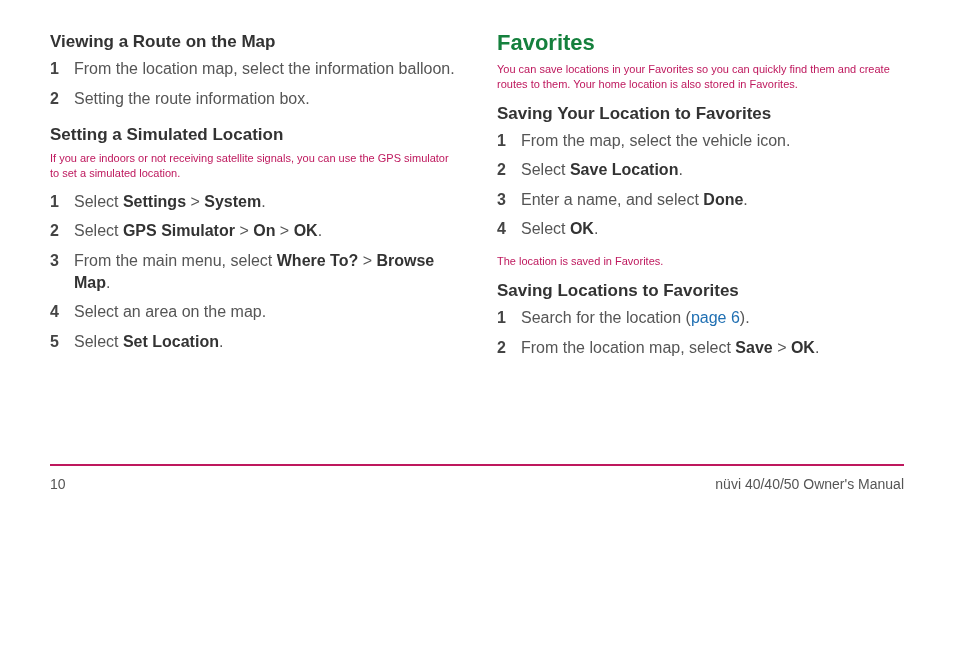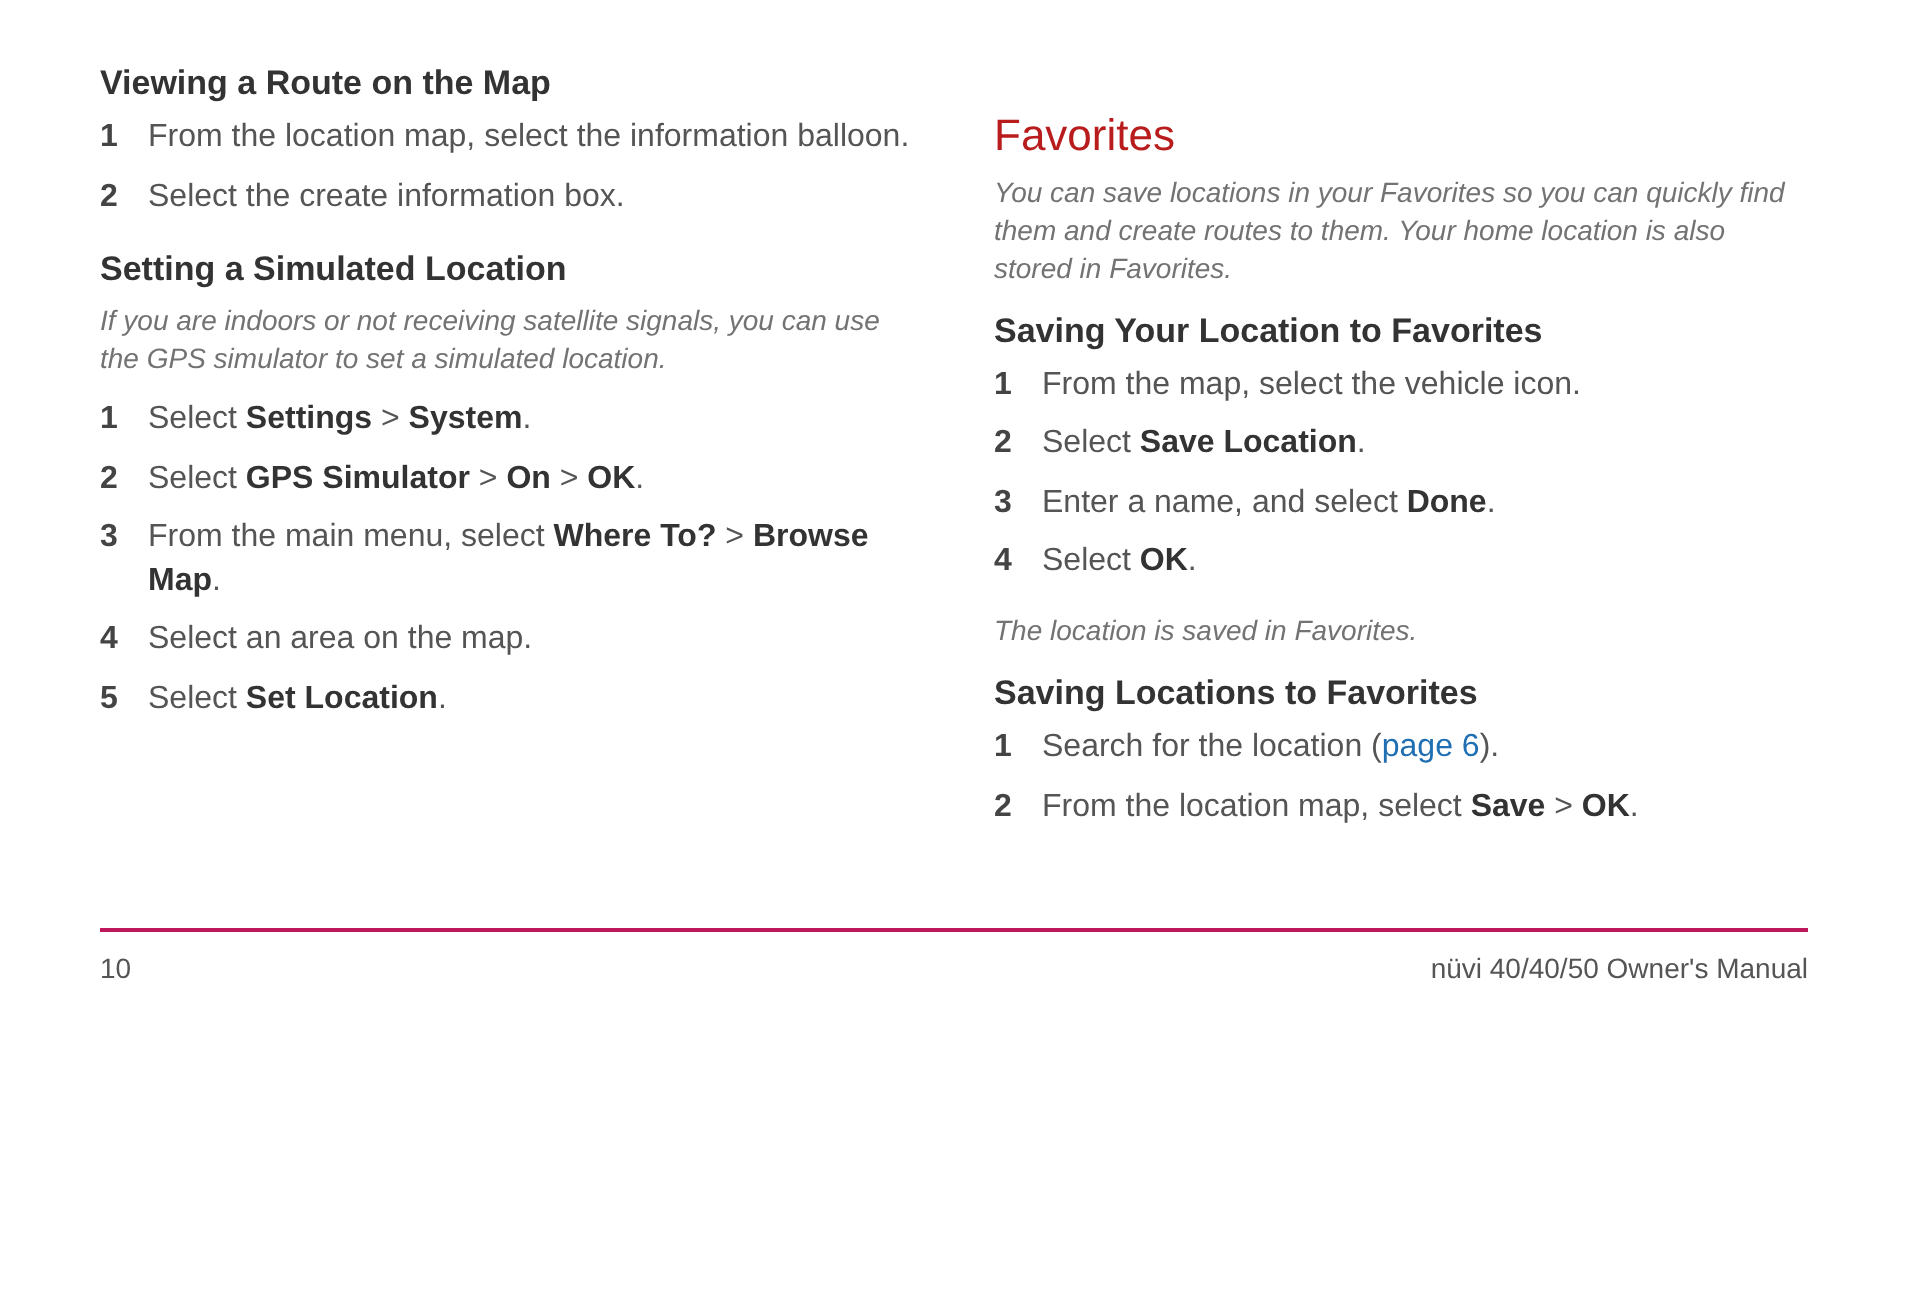--- a/index.html
+++ b/index.html
@@ -32,32 +32,30 @@
     flex-direction: column;
   }
   .heading-h3 {
     font-weight: bold;
     font-size: 17px;
     color: #333333;
     margin-top: 2px;
     margin-bottom: 6px;
   }
   .heading-h2 {
-    font-weight: normal;
+    font-weight: bold;
     font-size: 22px;
-    color: #b91c1c;
+    color: #15803d;
     margin-bottom: 6px;
-    margin-top: 25px;
   }
   .para {
-    font-size: 14px;
+    font-size: 11px;
     line-height: 1.35;
-    color: #737373;
+    color: #be185d;
     margin-bottom: 10px;
-    font-style: italic;
   }
   .list {
     display: flex;
     flex-direction: column;
     gap: 8px;
     margin-bottom: 14px;
   }
   .item {
     display: flex;
     gap: 10px;
@@ -105,21 +103,21 @@
       <div class="list">
           <div class="item">
             <div class="item-num">1</div>
             <div class="item-body">
               <div><span>From the location map, select the information balloon.</span></div>
             </div>
           </div>
           <div class="item">
             <div class="item-num">2</div>
             <div class="item-body">
-              <div><span>Select the create information box.</span></div>
+              <div><span>Setting the route information box.</span></div>
             </div>
           </div>
         </div>
 
       <div class="heading-h3">Setting a Simulated Location</div>
       <div class="para">If you are indoors or not receiving satellite signals, you can use the GPS simulator to set a simulated location.</div>
       <div class="list">
           <div class="item">
             <div class="item-num">1</div>
             <div class="item-body">

